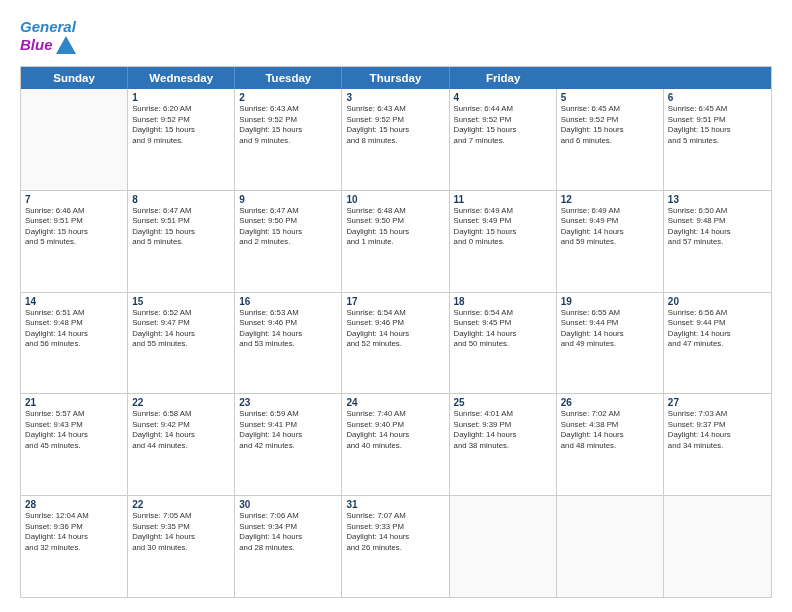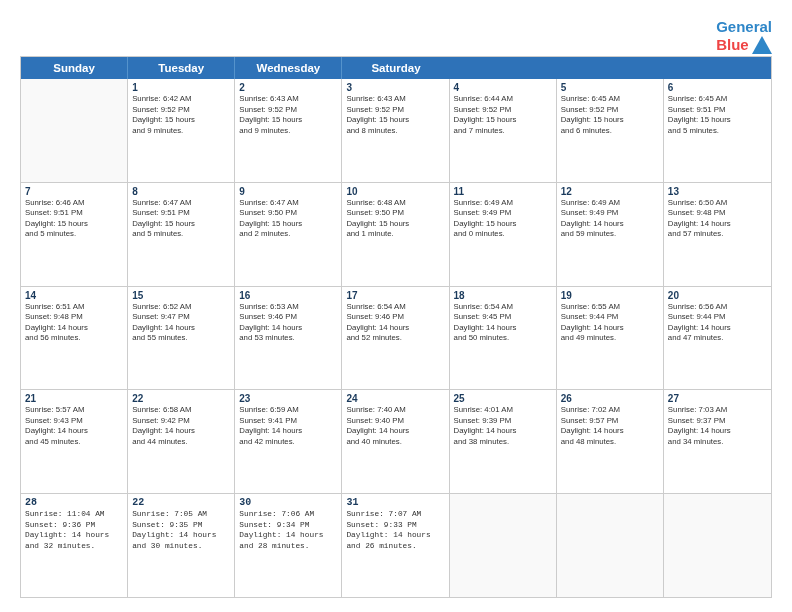--- a/index.html
+++ b/index.html
@@ -12,23 +12,24 @@
     }
     .page {
       width: 792px;
       height: 612px;
       padding: 18px 20px 14px 20px;
       display: flex;
       flex-direction: column;
     }
     .header {
       display: flex;
-      justify-content: flex-end;
+      justify-content: flex-start;
       align-items: flex-start;
-      margin-bottom: 2px;
+      margin-bottom: 12px;
+      font-style: italic;
     }
     .logo {
       display: flex;
       align-items: center;
       gap: 4px;
     }
     .logo-text {
       font-size: 15px;
       font-weight: bold;
       color: #1a3a5c;
@@ -74,21 +75,21 @@
       flex: 1;
       display: flex;
       flex-direction: column;
     }
     .cal-row {
       display: grid;
       grid-template-columns: repeat(7, 1fr);
       flex: 1;
       border-bottom: 1px solid #ccc;
     }
-    .cal-row:last-child { border-bottom: none; font-family: Liberation Mono, monospace; }
+    .cal-row:last-child { border-bottom: none; }
     .cal-cell {
       border-right: 1px solid #ccc;
       padding: 3px 4px;
       font-size: 8px;
       color: #333;
       vertical-align: top;
       min-height: 0;
     }
     .cal-cell:last-child { border-right: none; }
     .cal-cell.empty { background: #f9f9f9; }
@@ -108,46 +109,47 @@
 <body>
 
 <div class="page">
   <div class="header">
     <div class="logo">
       <div style="display:flex;flex-direction:column;line-height:1.15;">
         <span class="logo-text">
           <span>General</span>
         </span>
         <div style="display:flex;align-items:center;">
-          <span class="logo-text" style="color:#ef4444;">Blue</span>
+          <span class="logo-text" style="color:#a21caf;">Blue</span>
           <svg width="20" height="18" viewBox="0 0 20 18" style="margin-left:3px;">
             <polygon points="0,18 10,0 20,18" fill="#2e86c8"></polygon>
           </svg>
         </div>
       </div>
     </div>
     <div class="title-area">
       <div class="month-title"></div>
       <div class="location"></div>
     </div>
   </div>
 
   <div class="calendar">
     <div class="cal-header-row" id="cal-header">
         <div class="cal-header-cell">Sunday</div>
+        <div class="cal-header-cell">Wednesday</div>
         <div class="cal-header-cell">Tuesday</div>
-        <div class="cal-header-cell">Wednesday</div>
-        <div class="cal-header-cell">Saturday</div>
+        <div class="cal-header-cell">Thursday</div>
+        <div class="cal-header-cell">Friday</div>
       </div>
     <div class="cal-body" id="cal-body">
         <div class="cal-row">
           <div class="cal-cell empty"></div>
           <div class="cal-cell">
             <div class="day-num">1</div>
-            <div class="cell-line">Sunrise: 6:42 AM</div>
+            <div class="cell-line">Sunrise: 6:20 AM</div>
             <div class="cell-line">Sunset: 9:52 PM</div>
             <div class="cell-line">Daylight: 15 hours</div>
             <div class="cell-line">and 9 minutes.</div>
           </div>
           <div class="cal-cell">
             <div class="day-num">2</div>
             <div class="cell-line">Sunrise: 6:43 AM</div>
             <div class="cell-line">Sunset: 9:52 PM</div>
             <div class="cell-line">Daylight: 15 hours</div>
             <div class="cell-line">and 9 minutes.</div>
@@ -315,36 +317,36 @@
           <div class="cal-cell">
             <div class="day-num">25</div>
             <div class="cell-line">Sunrise: 4:01 AM</div>
             <div class="cell-line">Sunset: 9:39 PM</div>
             <div class="cell-line">Daylight: 14 hours</div>
             <div class="cell-line">and 38 minutes.</div>
           </div>
           <div class="cal-cell">
             <div class="day-num">26</div>
             <div class="cell-line">Sunrise: 7:02 AM</div>
-            <div class="cell-line">Sunset: 9:57 PM</div>
+            <div class="cell-line">Sunset: 4:38 PM</div>
             <div class="cell-line">Daylight: 14 hours</div>
             <div class="cell-line">and 48 minutes.</div>
           </div>
           <div class="cal-cell">
             <div class="day-num">27</div>
             <div class="cell-line">Sunrise: 7:03 AM</div>
             <div class="cell-line">Sunset: 9:37 PM</div>
             <div class="cell-line">Daylight: 14 hours</div>
             <div class="cell-line">and 34 minutes.</div>
           </div>
         </div>
         <div class="cal-row">
           <div class="cal-cell">
             <div class="day-num">28</div>
-            <div class="cell-line">Sunrise: 11:04 AM</div>
+            <div class="cell-line">Sunrise: 12:04 AM</div>
             <div class="cell-line">Sunset: 9:36 PM</div>
             <div class="cell-line">Daylight: 14 hours</div>
             <div class="cell-line">and 32 minutes.</div>
           </div>
           <div class="cal-cell">
             <div class="day-num">22</div>
             <div class="cell-line">Sunrise: 7:05 AM</div>
             <div class="cell-line">Sunset: 9:35 PM</div>
             <div class="cell-line">Daylight: 14 hours</div>
             <div class="cell-line">and 30 minutes.</div>

